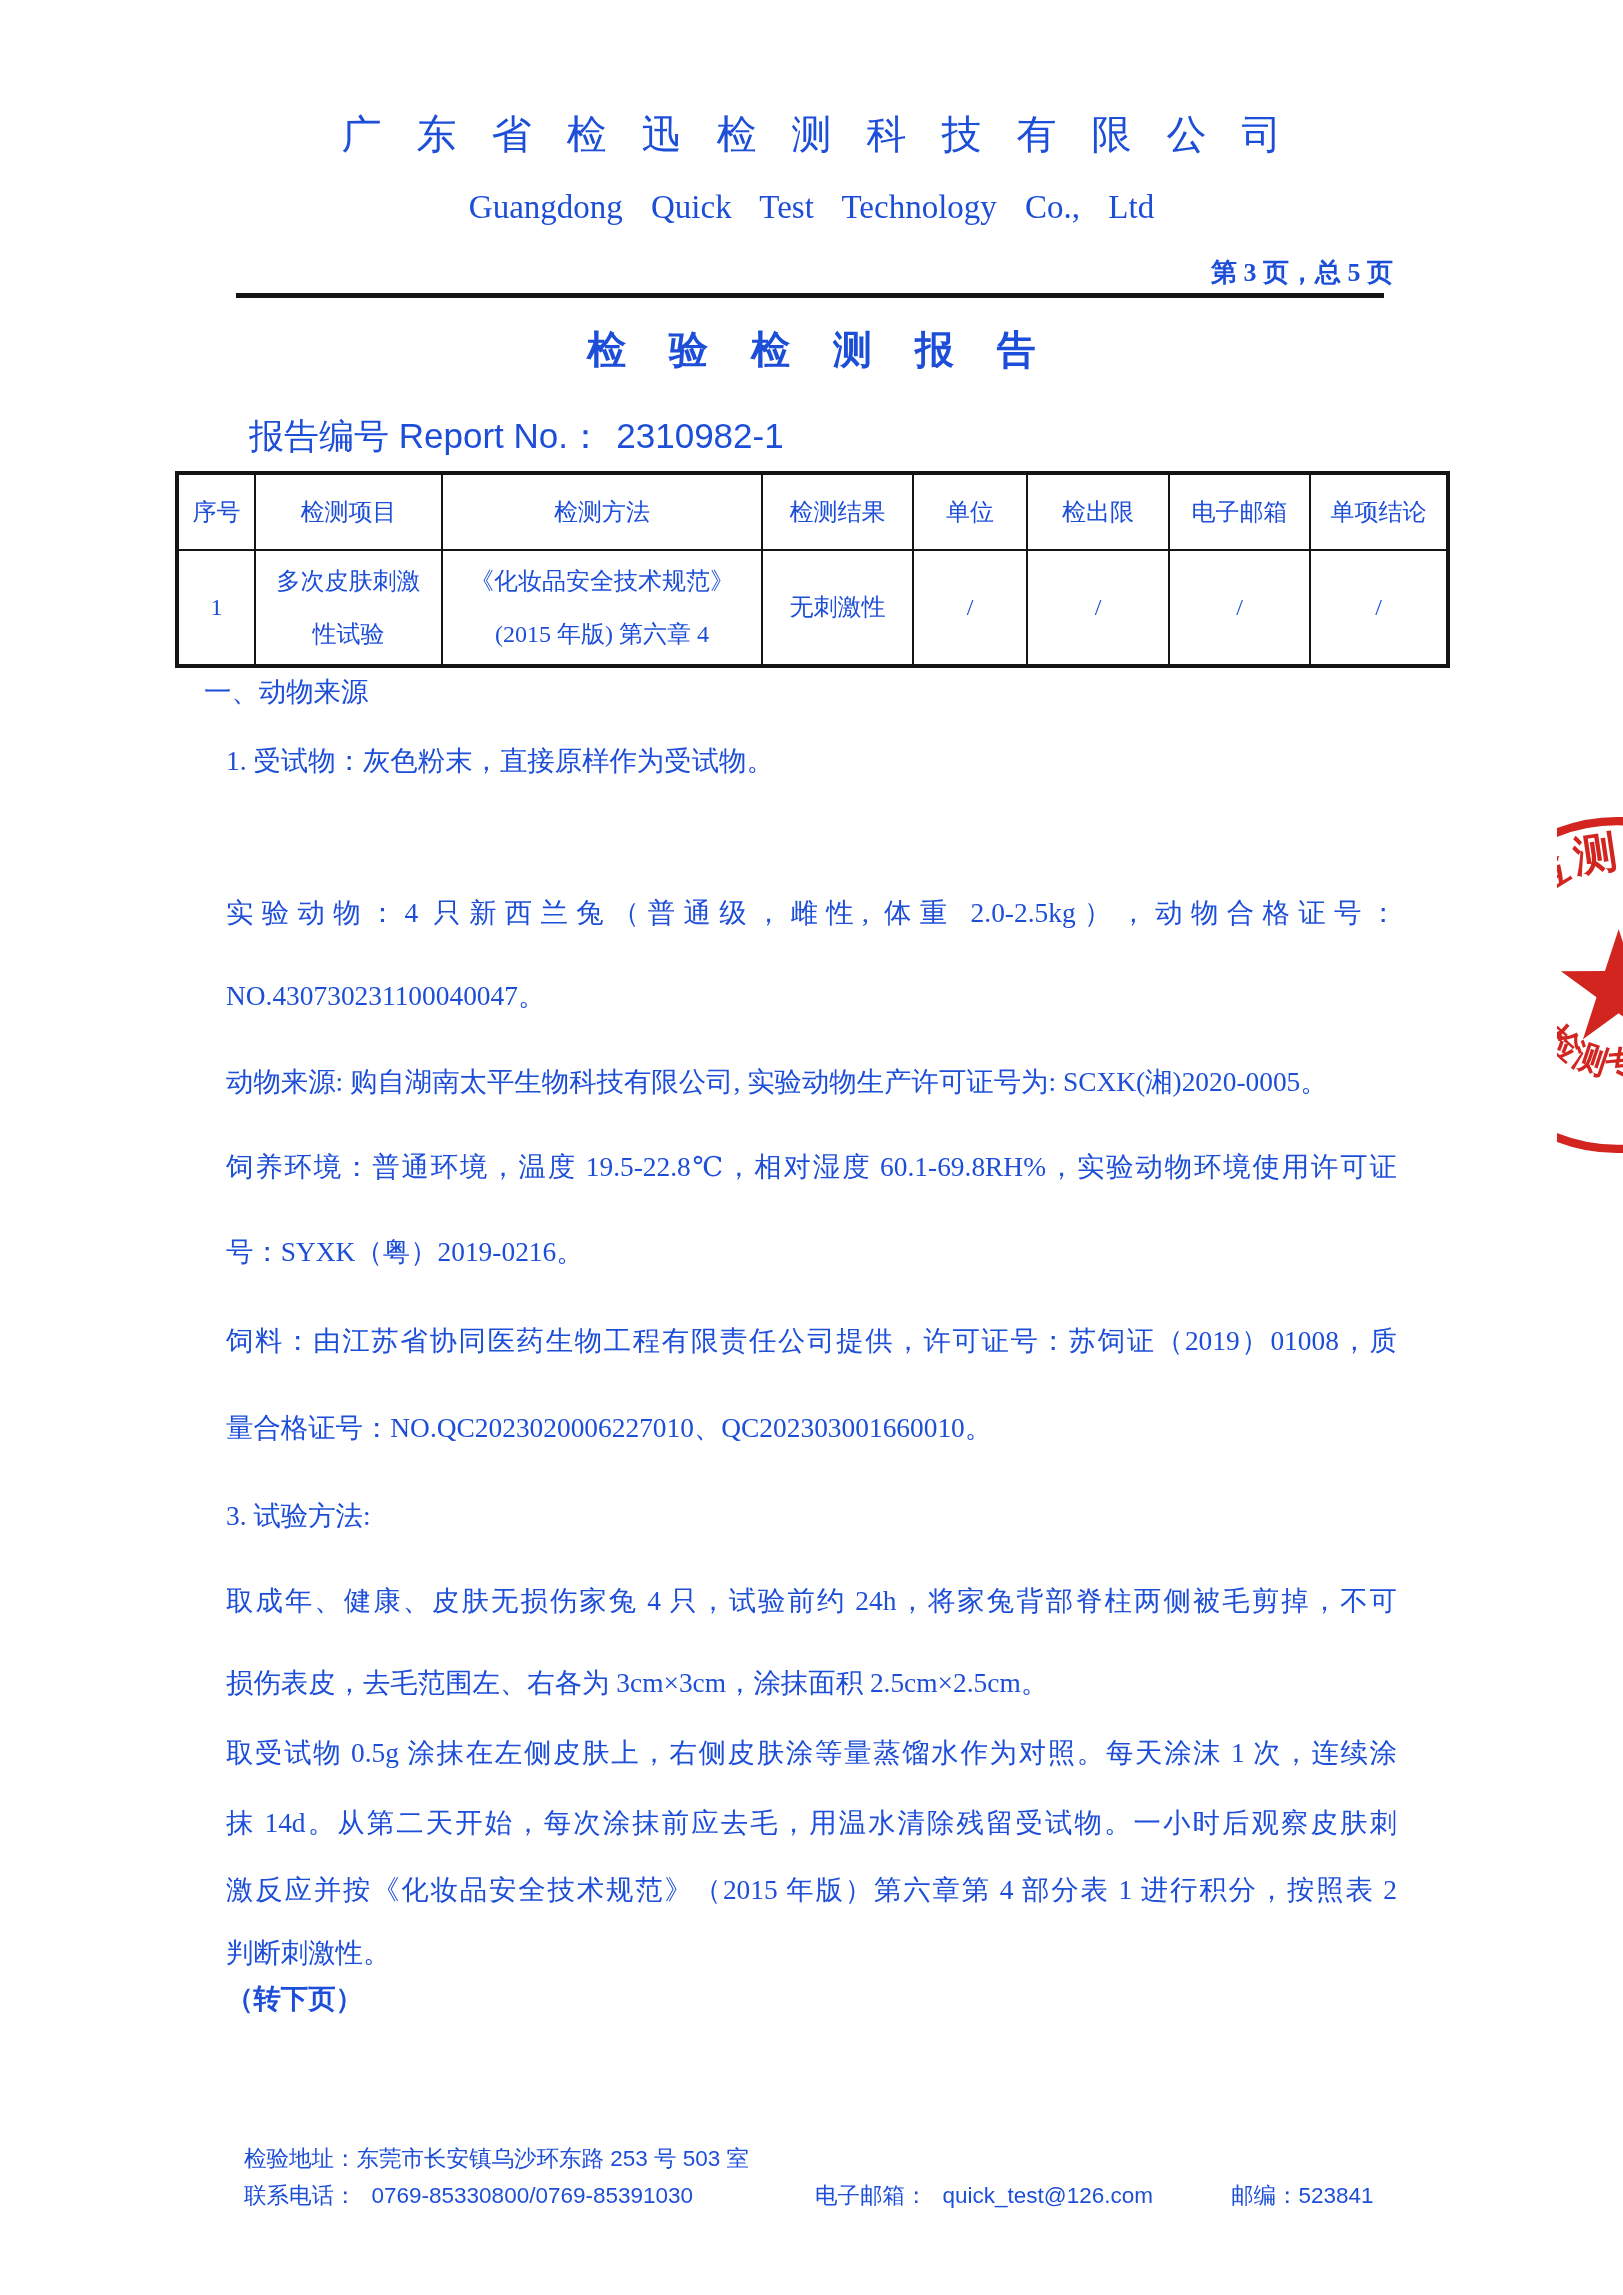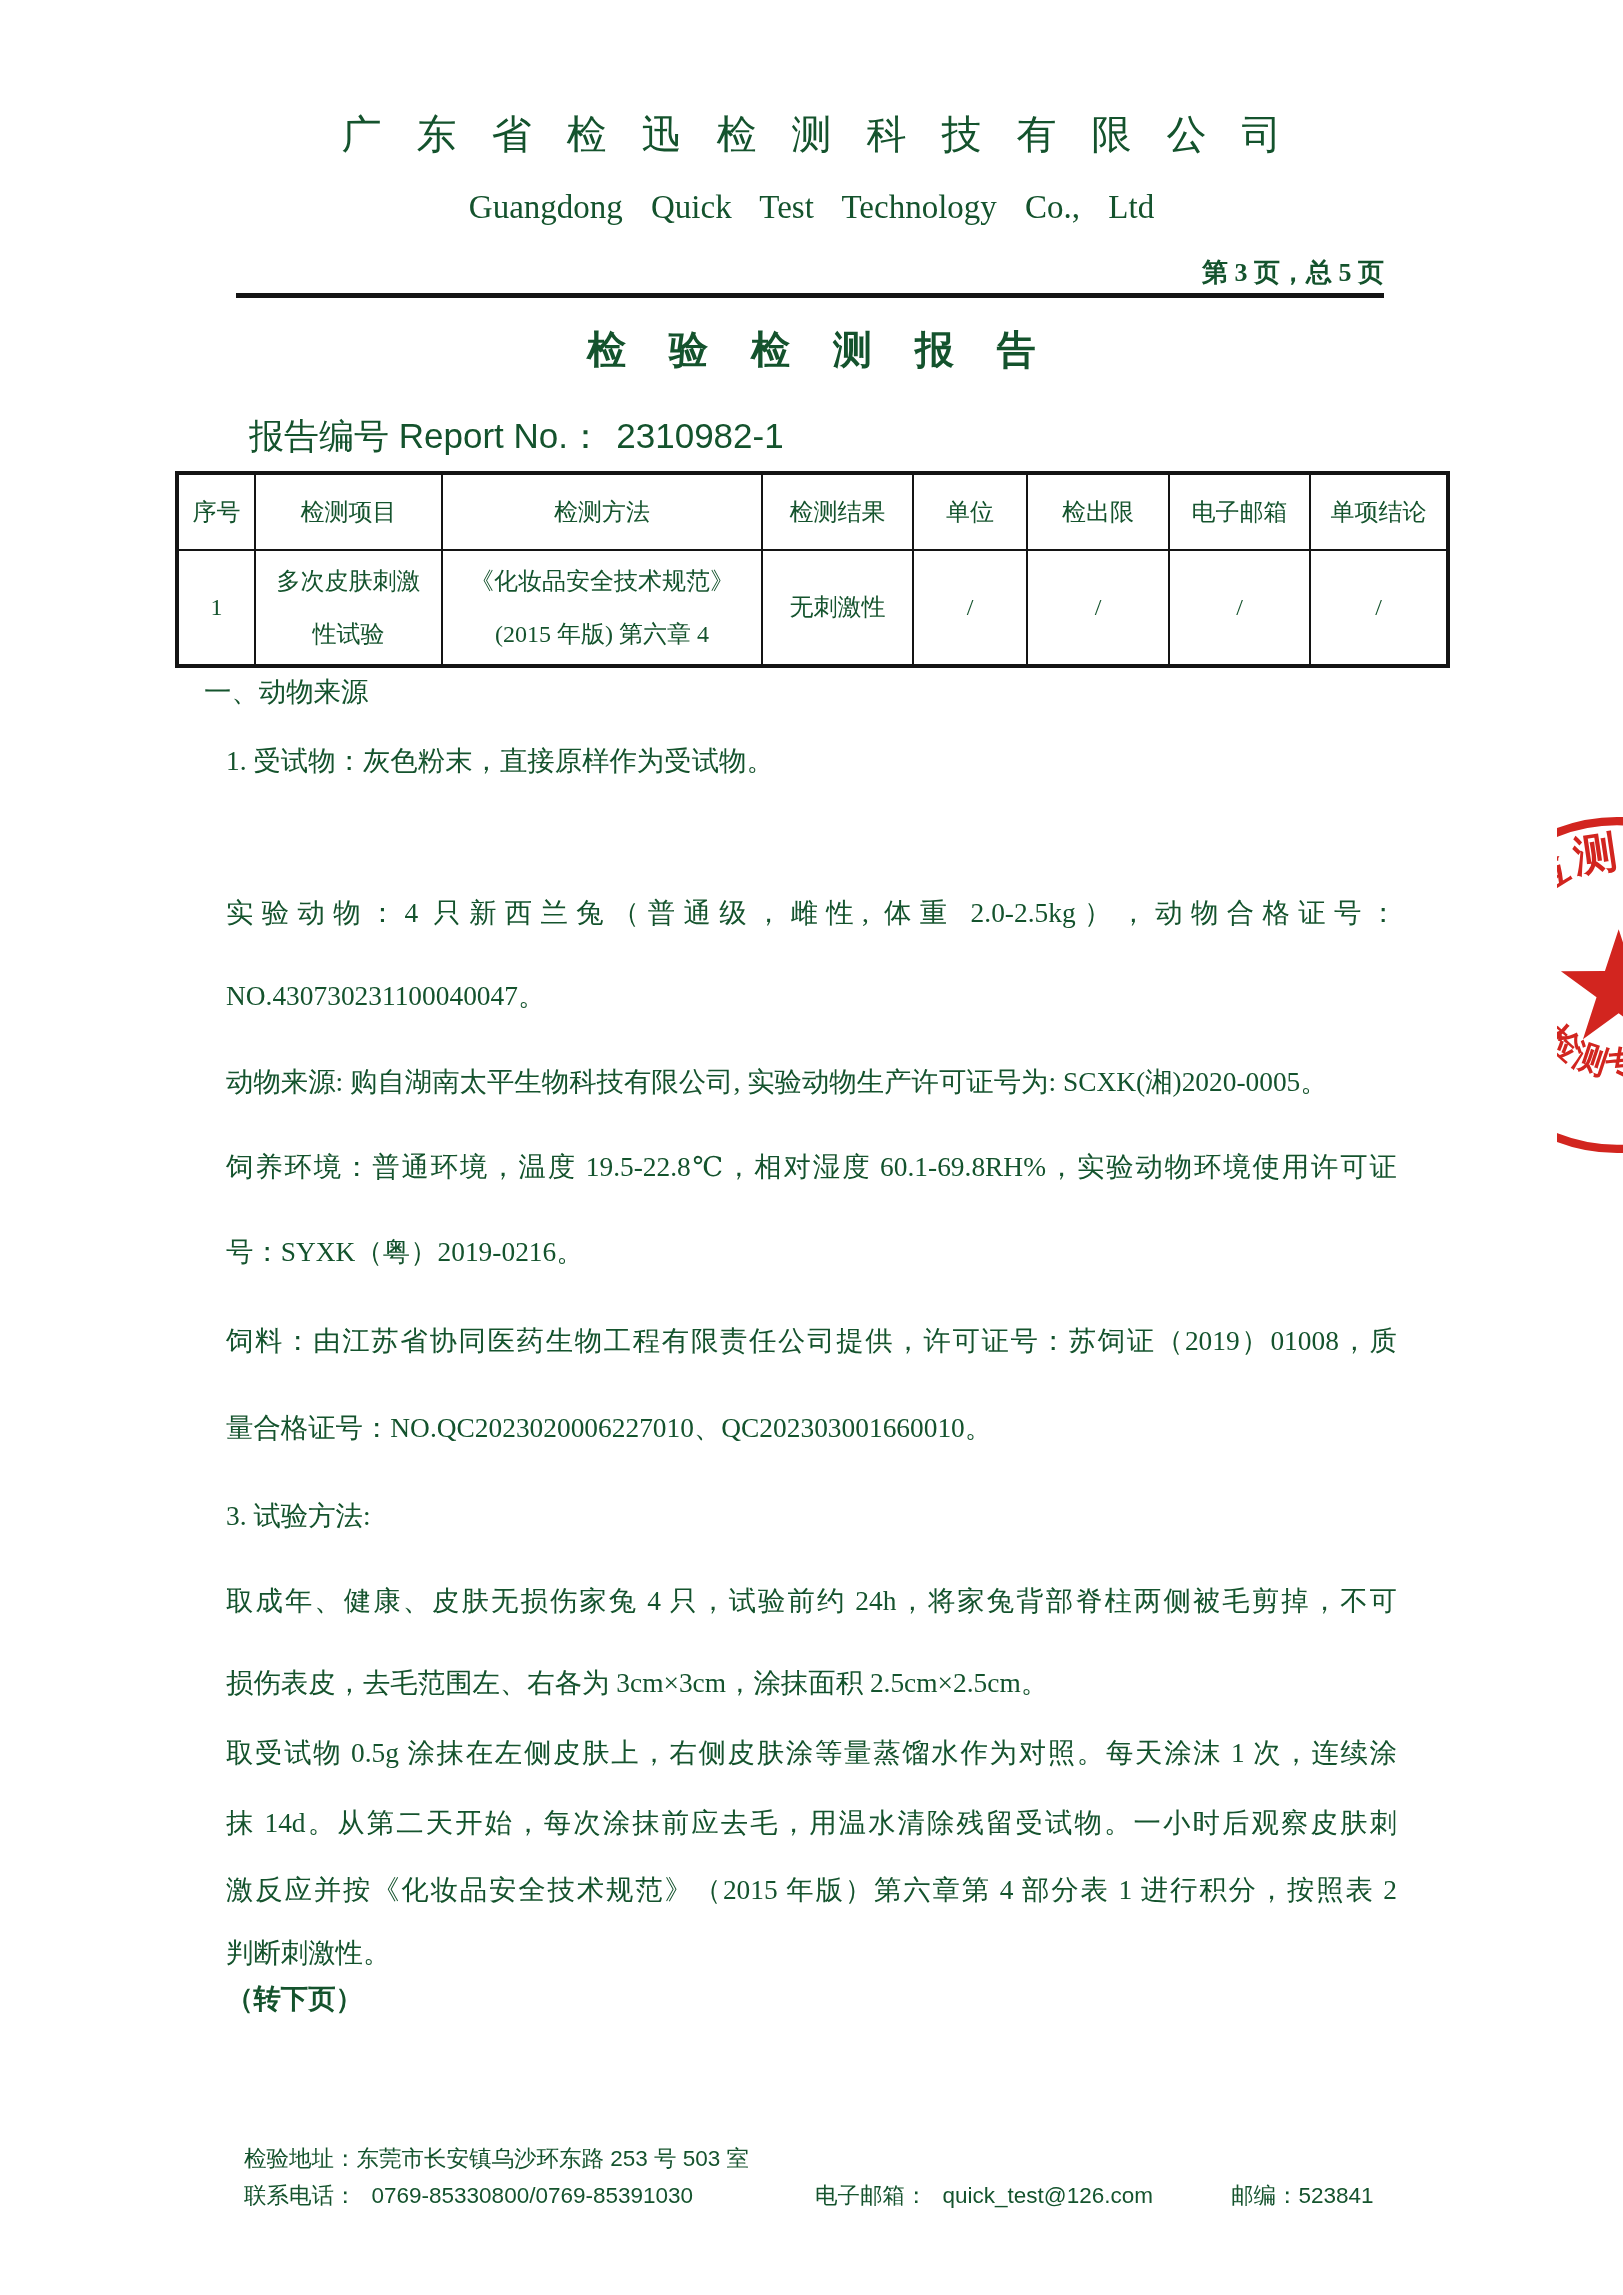--- a/index.html
+++ b/index.html
@@ -2,21 +2,21 @@
 <html style="font-size:13.3px"><head>
 <meta charset="utf-8">
 <style>
   html,body { margin:0; padding:0; background:#888; }
   .page {
     position:relative;
     width:1623px; height:2295px;
     margin:0 auto;
     background:#ffffff;
     overflow:hidden;
-    color:#14532d;
+    color:#1d4ed8;
     font-family:"Liberation Serif","DejaVu Serif",serif;
   }
   .abs { position:absolute; }
 
   
   .company-cn {
     top:108px; left:0; width:100%;
     text-align:center;
     font-size:40px; line-height:53px;
     letter-spacing:35px; padding-left:35px; box-sizing:border-box;
@@ -25,21 +25,21 @@
   .company-en {
     top:186px; left:0; width:100%;
     text-align:center;
     font-size:33px; line-height:43px;
     word-spacing:20px;
     white-space:nowrap;
   }
   .page-info {
     top:255px; left:0; width:1384px;
     text-align:right;
-    font-size:26px; font-weight:bold;
+    font-size:26px; font-weight:bold;padding-left:9px;
   }
   .header-rule {
     top:293px; left:236px; width:1148px; height:5px;
     background:#141414;
   }
   .doc-title {
     top:323px; left:0; width:100%;
     text-align:center;
     font-size:39px; font-weight:bold;
     letter-spacing:16.6px; padding-left:16.6px; box-sizing:border-box;

